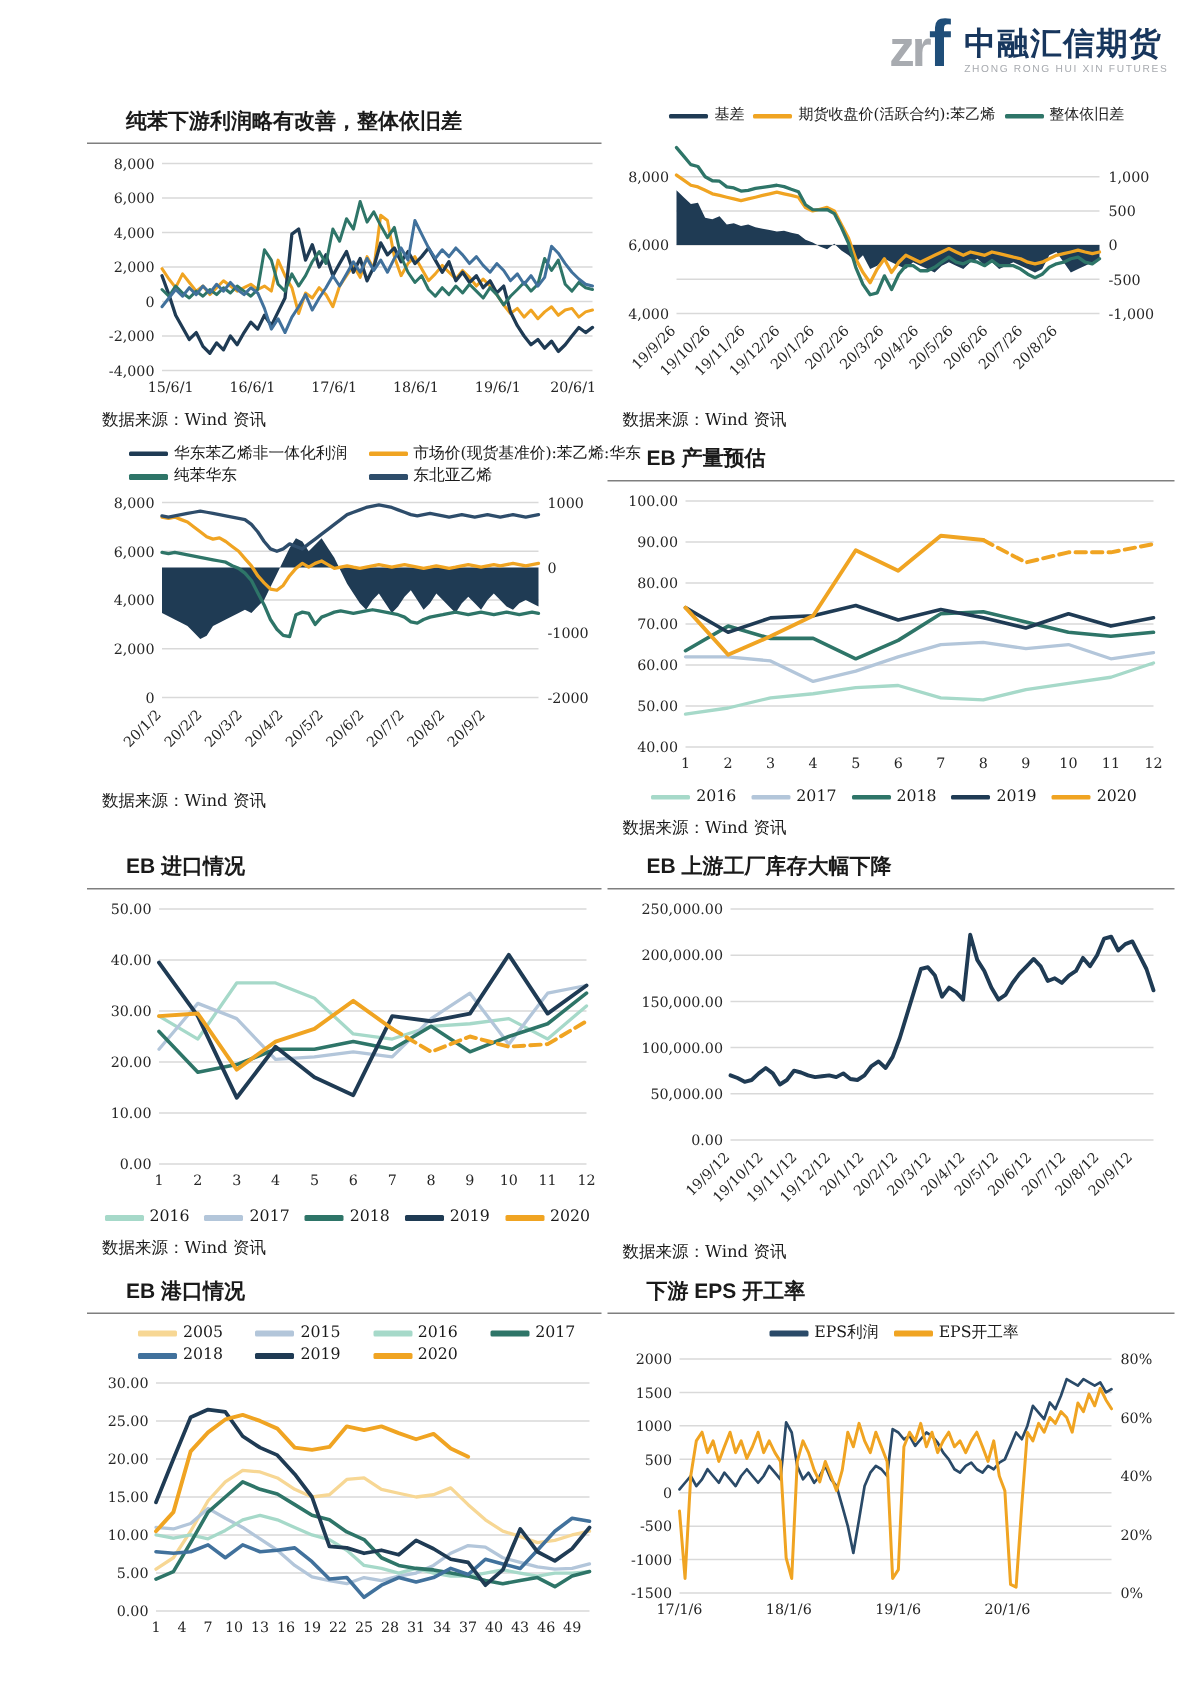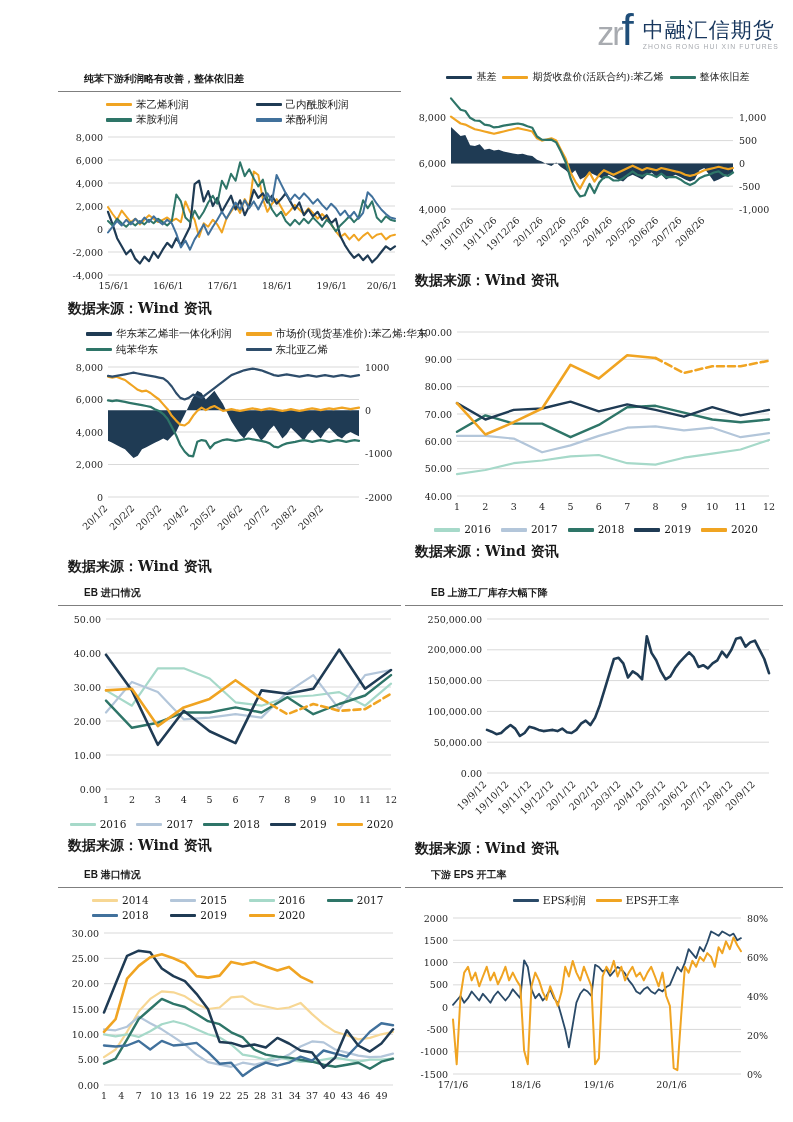--- a/index.html
+++ b/index.html
@@ -1,31 +1,31 @@
 <!DOCTYPE html>
 <html><head>
 <meta charset="utf-8">
 <style>
   html,body{margin:0;padding:0;background:#ffffff;}
   body{width:793px;height:1122px;overflow:hidden;font-family:"DejaVu Serif",serif;color:#1a1a1a;position:relative;}
   .page{padding:10px 6px 0 58px;}
   
   .hdr{height:58px;position:relative;}
   .logo{position:absolute;top:6px;right:8px;display:flex;align-items:center;gap:9px;}
-  .logo-mark{font-family:"Liberation Sans",sans-serif;font-weight:normal;line-height:1;display:flex;align-items:flex-start;}
+  .logo-mark{font-family:"Liberation Sans",sans-serif;font-weight:bold;line-height:1;display:flex;align-items:flex-start;}
   .logo-zr{font-size:34px;color:#a8abb0;letter-spacing:-2px;}
   .logo-f{font-size:44px;color:#1f4e79;margin-top:-8px;}
   .logo-txt{display:flex;flex-direction:column;}
-  .logo-cn{font-family:"Liberation Sans",sans-serif;font-weight:normal;font-size:21px;color:#17365d;letter-spacing:1px;line-height:1.15;}
+  .logo-cn{font-family:"Liberation Sans",sans-serif;font-weight:bold;font-size:21px;color:#17365d;letter-spacing:1px;line-height:1.15;}
   .logo-en{font-family:"Liberation Sans",sans-serif;font-size:6.8px;color:#a8abb0;letter-spacing:1.1px;}
   
   .grid{display:grid;grid-template-columns:347px 382px;column-gap:0;row-gap:6px;}
   .block{min-width:0;}
-  .ctitle{font-family:"Liberation Sans",sans-serif;font-weight:bold;font-size:10px;margin:0 4px 5px 0;padding:4px 0 5px 26px;border-bottom:1.5px solid #7f7f7f;}
-  .src{font-size:14px;padding:3px 0 0 10px;font-weight:bold;}
+  .ctitle{font-family:"Liberation Sans",sans-serif;font-weight:bold;font-size:14px;margin:0 4px 5px 0;padding:4px 0 5px 26px;border-bottom:1.5px solid #7f7f7f;}
+  .src{font-size:11px;padding:3px 0 0 10px;}
   .legend{display:flex;flex-wrap:wrap;font-size:10.5px;line-height:1.45;margin:2px 0 2px 0;}
   .lg-item{display:flex;align-items:center;white-space:nowrap;}
   .sw{display:inline-block;width:26px;height:3.5px;margin-right:4px;border-radius:1px;flex:none;}
   .lg-grid2{padding-left:48px;}
   .lg-grid2 .lg-item{width:50%;box-sizing:border-box;}
   .lg-grid2r{padding-left:28px;}
   .lg-grid2r .lg-item{width:50%;box-sizing:border-box;}
   .lg-row{justify-content:center;gap:4px 10px;text-align:right;}
   .lg-row-sm{font-size:10px;padding-left:4px;gap:2px 6px;}
   .lg-grid4{padding-left:34px;}
@@ -48,38 +48,20 @@
         <span class="logo-cn">中融汇信期货</span>
         <span class="logo-en">ZHONG RONG HUI XIN FUTURES</span>
       </div>
     </div>
   </div>
 
   <div class="grid">
 
     <section class="block">
       <h3 class="ctitle">纯苯下游利润略有改善，整体依旧差</h3>
-      <div class="legend lg-grid2">
-          <span class="lg-item">
-            <span class="sw" style="background: rgb(240, 164, 34);"></span>
-            <span>苯乙烯利润</span>
-          </span>
-          <span class="lg-item">
-            <span class="sw" style="background: rgb(31, 59, 84);"></span>
-            <span>己内酰胺利润</span>
-          </span>
-          <span class="lg-item">
-            <span class="sw" style="background: rgb(46, 117, 104);"></span>
-            <span>苯胺利润</span>
-          </span>
-          <span class="lg-item">
-            <span class="sw" style="background: rgb(65, 113, 156);"></span>
-            <span>苯酚利润</span>
-          </span>
-        </div>
       <div class="plot"><svg width="347" height="168">
             <line x1="50" y1="8" x2="337" y2="8" stroke="#d9d9d9" stroke-width="1"></line>
             <line x1="50" y1="30.999999999999996" x2="337" y2="30.999999999999996" stroke="#d9d9d9" stroke-width="1"></line>
             <line x1="50" y1="54.00000000000001" x2="337" y2="54.00000000000001" stroke="#d9d9d9" stroke-width="1"></line>
             <line x1="50" y1="77" x2="337" y2="77" stroke="#d9d9d9" stroke-width="1"></line>
             <line x1="50" y1="100.00000000000001" x2="337" y2="100.00000000000001" stroke="#d9d9d9" stroke-width="1"></line>
             <line x1="50" y1="123" x2="337" y2="123" stroke="#d9d9d9" stroke-width="1"></line>
             <line x1="50" y1="146" x2="337" y2="146" stroke="#d9d9d9" stroke-width="1"></line>
             <text x="45" y="11.5" text-anchor="end">8,000</text>
             <text x="45" y="34.5" text-anchor="end">6,000</text>
@@ -195,20 +177,21 @@
             <text x="265.86" y="150" text-anchor="end" transform="rotate(-45 265.86 150)">20/9/2</text>
             <path d="M50,51.333333333333336 L50.0,81.7 L54.3,83.8 L58.5,86.0 L62.8,88.2 L67.0,90.3 L71.3,94.7 L75.5,99.0 L79.8,96.8 L84.0,90.3 L88.3,88.2 L92.5,86.0 L96.8,83.8 L101.1,81.7 L105.3,79.5 L109.6,81.7 L113.8,77.3 L118.1,73.0 L122.3,64.3 L126.6,55.7 L130.8,47.0 L135.1,38.3 L139.3,31.8 L143.6,34.0 L147.8,40.5 L152.1,36.2 L156.4,31.8 L160.6,38.3 L164.9,44.8 L169.1,53.5 L173.4,62.2 L177.6,68.7 L181.9,75.2 L186.1,79.5 L190.4,73.0 L194.6,68.7 L198.9,75.2 L203.2,81.7 L207.4,77.3 L211.7,70.8 L215.9,66.5 L220.2,73.0 L224.4,79.5 L228.7,75.2 L232.9,68.7 L237.2,73.0 L241.4,77.3 L245.7,81.7 L249.9,75.2 L254.2,70.8 L258.5,75.2 L262.7,79.5 L267.0,73.0 L271.2,68.7 L275.5,73.0 L279.7,77.3 L284.0,79.5 L288.2,75.2 L292.5,73.0 L296.7,75.2 L301.0,77.3 L301,51.333333333333336 Z" fill="#1f3b54"></path>
             <path d=" M50.0,17.7 L54.3,18.6 L58.5,17.7 L62.8,19.4 L67.0,21.0 L71.3,24.3 L75.5,27.5 L79.8,30.8 L84.0,32.4 L88.3,31.6 L92.5,34.0 L96.8,37.3 L101.1,40.5 L105.3,45.4 L109.6,50.2 L113.8,56.8 L118.1,61.6 L122.3,65.7 L126.6,66.5 L130.8,63.3 L135.1,56.8 L139.3,51.9 L143.6,48.6 L147.8,51.1 L152.1,48.6 L156.4,47.0 L160.6,49.4 L164.9,51.9 L169.1,51.1 L173.4,50.2 L177.6,51.1 L181.9,51.9 L186.1,51.1 L190.4,50.2 L194.6,49.4 L198.9,50.2 L203.2,51.1 L207.4,50.2 L211.7,49.4 L215.9,50.2 L220.2,51.1 L224.4,51.9 L228.7,51.1 L232.9,50.2 L237.2,51.1 L241.4,51.9 L245.7,51.1 L249.9,50.2 L254.2,49.4 L258.5,50.2 L262.7,51.1 L267.0,50.2 L271.2,49.4 L275.5,50.2 L279.7,49.4 L284.0,48.6 L288.2,49.4 L292.5,50.2 L296.7,49.4 L301.0,48.6" fill="none" stroke="#f0a422" stroke-width="2.2" stroke-linejoin="round" stroke-linecap="round"></path>
             <path d=" M50.0,41.3 L54.3,42.1 L58.5,41.3 L62.8,42.1 L67.0,42.9 L71.3,43.8 L75.5,44.6 L79.8,45.4 L84.0,46.2 L88.3,47.0 L92.5,47.8 L96.8,50.2 L101.1,51.9 L105.3,55.1 L109.6,60.0 L113.8,68.1 L118.1,76.3 L122.3,86.0 L126.6,92.5 L130.8,96.6 L135.1,97.4 L139.3,82.8 L143.6,81.1 L147.8,81.9 L152.1,89.3 L156.4,84.4 L160.6,82.8 L164.9,81.1 L169.1,80.3 L173.4,81.1 L177.6,81.9 L181.9,81.1 L186.1,80.3 L190.4,79.5 L194.6,80.3 L198.9,81.1 L203.2,81.9 L207.4,82.8 L211.7,84.4 L215.9,87.6 L220.2,88.4 L224.4,86.0 L228.7,84.4 L232.9,83.6 L237.2,82.8 L241.4,81.9 L245.7,81.1 L249.9,81.9 L254.2,82.8 L258.5,81.9 L262.7,81.1 L267.0,81.9 L271.2,82.8 L275.5,81.9 L279.7,81.1 L284.0,81.9 L288.2,82.8 L292.5,81.9 L296.7,81.1 L301.0,81.9" fill="none" stroke="#2e7568" stroke-width="2.2" stroke-linejoin="round" stroke-linecap="round"></path>
             <path d=" M50.0,16.9 L54.3,17.7 L58.5,16.9 L62.8,16.1 L67.0,15.3 L71.3,14.5 L75.5,13.7 L79.8,14.5 L84.0,15.3 L88.3,16.1 L92.5,16.9 L96.8,17.7 L101.1,18.6 L105.3,19.4 L109.6,22.6 L113.8,27.5 L118.1,34.0 L122.3,38.9 L126.6,40.5 L130.8,38.9 L135.1,35.6 L139.3,37.3 L143.6,38.9 L147.8,35.6 L152.1,32.4 L156.4,29.1 L160.6,25.9 L164.9,22.6 L169.1,19.4 L173.4,16.1 L177.6,14.5 L181.9,12.9 L186.1,11.3 L190.4,10.4 L194.6,9.6 L198.9,10.4 L203.2,11.3 L207.4,12.9 L211.7,14.5 L215.9,16.1 L220.2,16.9 L224.4,16.1 L228.7,15.3 L232.9,16.1 L237.2,16.9 L241.4,17.7 L245.7,16.9 L249.9,16.1 L254.2,16.9 L258.5,17.7 L262.7,16.9 L267.0,16.1 L271.2,16.9 L275.5,17.7 L279.7,16.9 L284.0,16.1 L288.2,16.9 L292.5,17.7 L296.7,16.9 L301.0,16.1" fill="none" stroke="#2e4d6b" stroke-width="2.2" stroke-linejoin="round" stroke-linecap="round"></path>
           </svg></div>
       <div class="src">数据来源：Wind 资讯</div>
     </section>
 
     <section class="block">
+      <h3 class="ctitle">EB 产量预估</h3>
       <div class="plot"><svg width="380" height="196">
             <line x1="52" y1="8" x2="364" y2="8" stroke="#d9d9d9" stroke-width="1"></line>
             <line x1="52" y1="35.33333333333333" x2="364" y2="35.33333333333333" stroke="#d9d9d9" stroke-width="1"></line>
             <line x1="52" y1="62.66666666666667" x2="364" y2="62.66666666666667" stroke="#d9d9d9" stroke-width="1"></line>
             <line x1="52" y1="90" x2="364" y2="90" stroke="#d9d9d9" stroke-width="1"></line>
             <line x1="52" y1="117.33333333333334" x2="364" y2="117.33333333333334" stroke="#d9d9d9" stroke-width="1"></line>
             <line x1="52" y1="144.66666666666669" x2="364" y2="144.66666666666669" stroke="#d9d9d9" stroke-width="1"></line>
             <line x1="52" y1="172" x2="364" y2="172" stroke="#d9d9d9" stroke-width="1"></line>
             <text x="47" y="11.5" text-anchor="end">100.00</text>
             <text x="47" y="38.83333333333333" text-anchor="end">90.00</text>
@@ -351,21 +334,21 @@
             <path d=" M82.0,118.9 L86.7,120.7 L91.4,123.2 L96.1,122.0 L100.8,117.6 L105.5,114.0 L110.2,117.6 L114.9,125.0 L119.6,122.0 L124.3,115.8 L129.0,117.0 L133.7,118.9 L138.4,120.1 L143.1,119.5 L147.8,118.9 L152.5,120.1 L157.2,117.6 L161.9,121.3 L166.6,122.0 L171.3,118.9 L176.0,112.7 L180.7,109.6 L185.4,114.0 L190.1,106.6 L194.8,94.2 L199.5,78.8 L204.2,63.4 L208.9,48.0 L213.6,46.8 L218.3,52.4 L223.0,66.5 L227.7,60.4 L232.4,63.4 L237.1,68.4 L241.8,25.2 L246.5,41.9 L251.2,49.3 L255.9,60.4 L260.6,68.4 L265.3,65.3 L270.0,57.3 L274.7,51.1 L279.4,46.2 L284.1,41.3 L288.8,46.2 L293.5,56.0 L298.2,54.2 L302.9,57.3 L307.6,52.4 L312.3,49.3 L317.0,40.6 L321.7,46.2 L326.4,38.8 L331.1,27.7 L335.8,26.5 L340.5,35.7 L345.2,31.4 L349.9,29.6 L354.6,38.8 L359.3,48.0 L364.0,62.2" fill="none" stroke="#1f3b54" stroke-width="2.6" stroke-linejoin="round" stroke-linecap="round"></path>
           </svg></div>
       <div class="src">数据来源：Wind 资讯</div>
     </section>
 
     <section class="block">
       <h3 class="ctitle">EB 港口情况</h3>
       <div class="legend lg-grid4">
           <span class="lg-item">
             <span class="sw" style="background: rgb(247, 215, 148);"></span>
-            <span>2014</span>
+            <span>2005</span>
           </span>
           <span class="lg-item">
             <span class="sw" style="background: rgb(179, 198, 218);"></span>
             <span>2015</span>
           </span>
           <span class="lg-item">
             <span class="sw" style="background: rgb(166, 217, 201);"></span>
             <span>2016</span>
           </span>
           <span class="lg-item">

